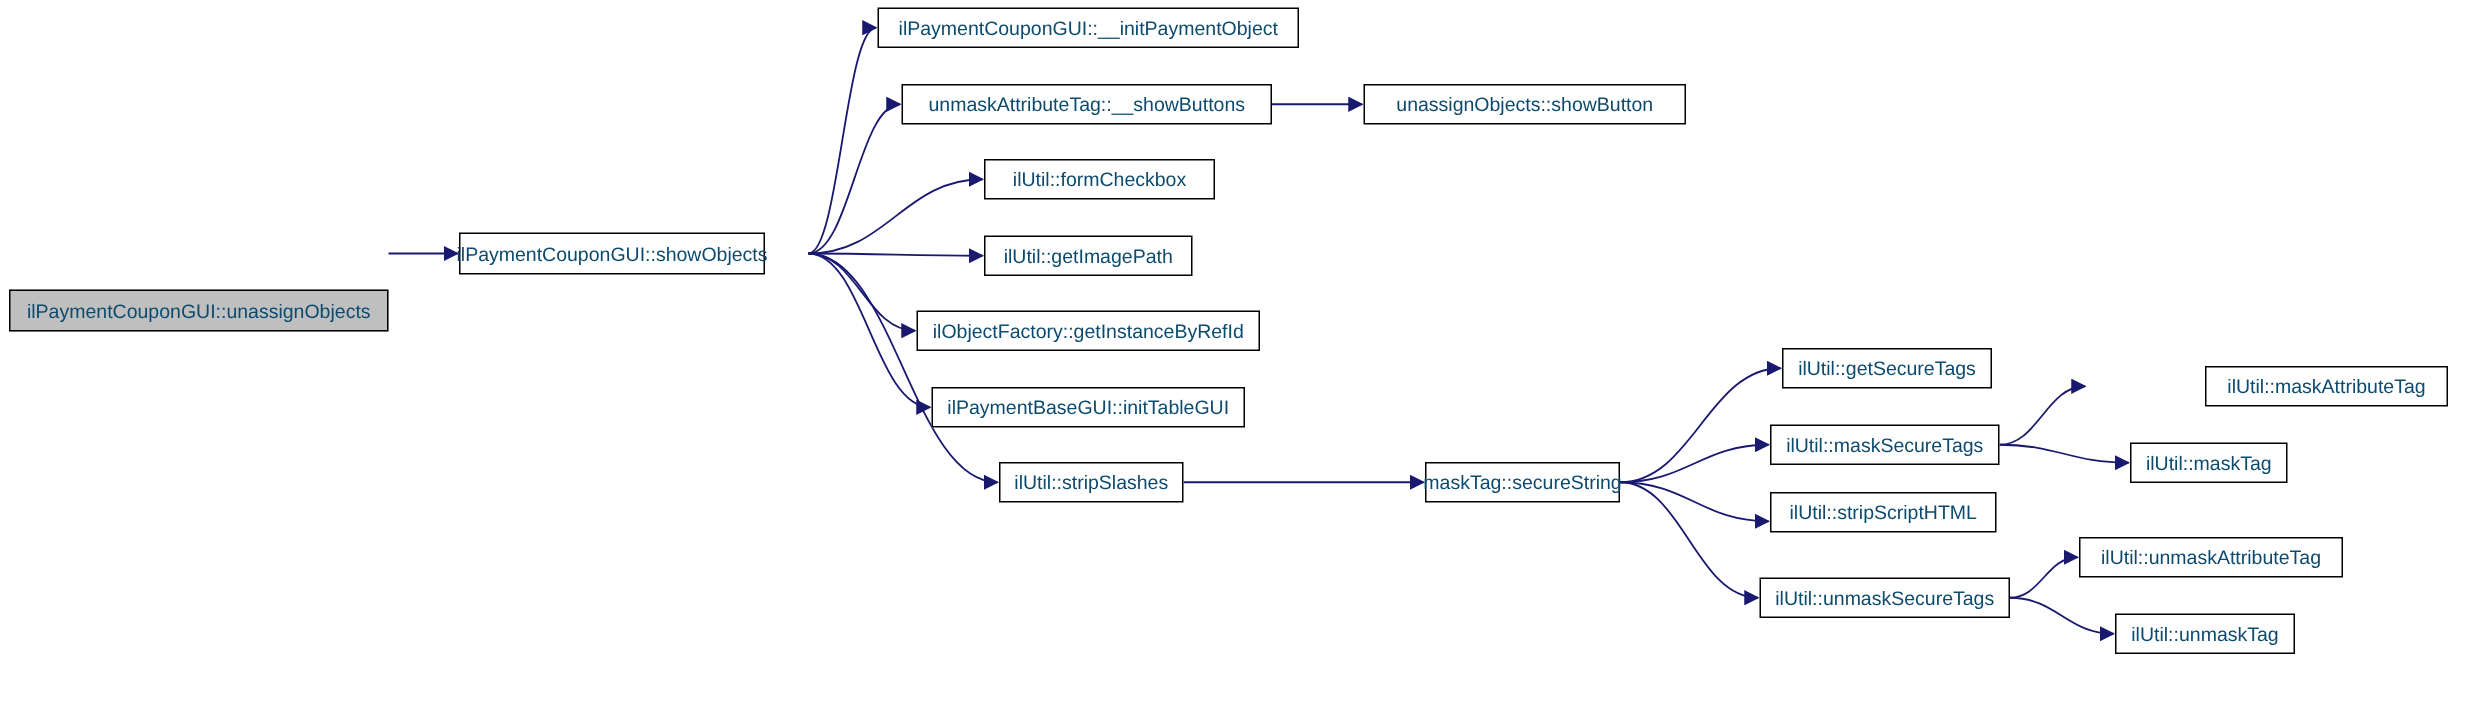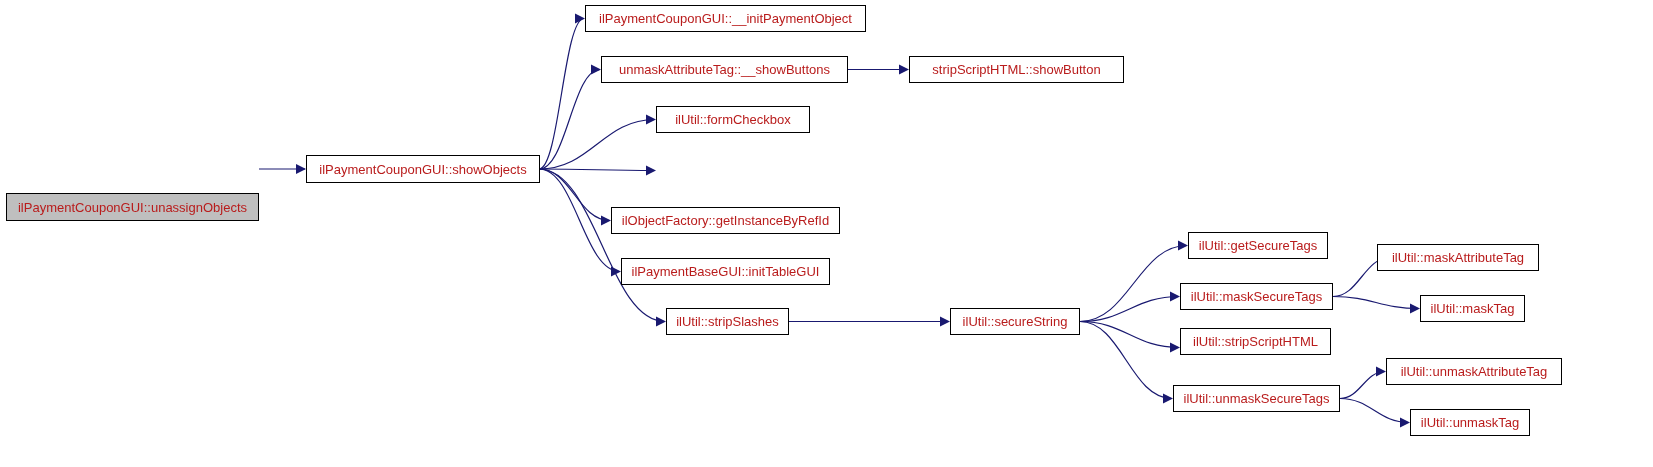--- a/index.html
+++ b/index.html
@@ -21,21 +21,21 @@
     top: 0;
     width: 1653px;
     height: 467px;
     pointer-events: none;
   }
   .node {
     position: absolute;
     box-sizing: border-box;
     border: 1px solid var(--node-border, #000000);
     background: var(--node-fill, #ffffff);
-    color: #b91c1c;
+    color: #0c4a6e;
     display: flex;
     align-items: center;
     justify-content: center;
     font-size: 13px;
     line-height: 1;
     white-space: nowrap;
     padding: 0 4px;
     cursor: pointer;
   }
   .node.highlighted {
@@ -66,30 +66,31 @@
       <path d="M 1080 321.5 C 1124.55 321.5, 1134.45 296.5, 1179 296.5" fill="none" stroke="#191970" stroke-width="1.2" marker-end="url(#arrowhead)"></path>
       <path d="M 1333 296.5 C 1358.65 296.5, 1364.35 257.5, 1390 257.5" fill="none" stroke="#191970" stroke-width="1.2" marker-end="url(#arrowhead)"></path>
       <path d="M 1333 296.5 C 1371.7 296.5, 1380.3 308.5, 1419 308.5" fill="none" stroke="#191970" stroke-width="1.2" marker-end="url(#arrowhead)"></path>
       <path d="M 1080 321.5 C 1124.55 321.5, 1134.45 347.5, 1179 347.5" fill="none" stroke="#191970" stroke-width="1.2" marker-end="url(#arrowhead)"></path>
       <path d="M 1080 321.5 C 1121.4 321.5, 1130.6 398.5, 1172 398.5" fill="none" stroke="#191970" stroke-width="1.2" marker-end="url(#arrowhead)"></path>
       <path d="M 1340 398.5 C 1360.25 398.5, 1364.75 371.5, 1385 371.5" fill="none" stroke="#191970" stroke-width="1.2" marker-end="url(#arrowhead)"></path>
       <path d="M 1340 398.5 C 1371.05 398.5, 1377.95 422.5, 1409 422.5" fill="none" stroke="#191970" stroke-width="1.2" marker-end="url(#arrowhead)"></path>
     </svg>
 
   <div class="node highlighted" style="left: 6px; top: 155px; width: 253px; height: 28px; margin-top: 38px;">ilPaymentCouponGUI::unassignObjects</div>
-  <div class="node" style="left: 306px; top: 155px; width: 234px; height: 28px;">ilPaymentCouponGUI::showObjects</div>
+  <div class="node" style="left: 306px; top: 155px; width: 204px; height: 28px;">ilPaymentCouponGUI::showObjects</div>
   <div class="node" style="left: 585px; top: 5px; width: 281px; height: 27px;">ilPaymentCouponGUI::__initPaymentObject</div>
   <div class="node" style="left: 601px; top: 56px; width: 247px; height: 27px;">unmaskAttributeTag::__showButtons</div>
-  <div class="node" style="left: 909px; top: 56px; width: 215px; height: 27px;">stripScriptHTML::showButton</div>
+  <div class="node" style="left: 909px; top: 56px; width: 215px; height: 27px;">unassignObjects::showButton</div>
   <div class="node" style="left: 656px; top: 106px; width: 154px; height: 27px;">ilUtil::formCheckbox</div>
+  <div class="node" style="left: 656px; top: 157px; width: 139px; height: 27px;">ilUtil::getImagePath</div>
   <div class="node" style="left: 611px; top: 207px; width: 229px; height: 27px;">ilObjectFactory::getInstanceByRefId</div>
   <div class="node" style="left: 621px; top: 258px; width: 209px; height: 27px;">ilPaymentBaseGUI::initTableGUI</div>
   <div class="node" style="left: 666px; top: 308px; width: 123px; height: 27px;">ilUtil::stripSlashes</div>
-  <div class="node" style="left: 950px; top: 308px; width: 130px; height: 27px;">ilUtil::secureString</div>
+  <div class="node" style="left: 950px; top: 308px; width: 130px; height: 27px;">maskTag::secureString</div>
   <div class="node" style="left: 1188px; top: 232px; width: 140px; height: 27px;">ilUtil::getSecureTags</div>
   <div class="node" style="left: 1180px; top: 283px; width: 153px; height: 27px;">ilUtil::maskSecureTags</div>
-  <div class="node" style="left: 1377px; top: 244px; width: 162px; height: 27px;">ilUtil::maskAttributeTag</div>
+  <div class="node" style="left: 1470px; top: 244px; width: 162px; height: 27px;">ilUtil::maskAttributeTag</div>
   <div class="node" style="left: 1420px; top: 295px; width: 105px; height: 27px;">ilUtil::maskTag</div>
   <div class="node" style="left: 1180px; top: 328px; width: 151px; height: 27px;">ilUtil::stripScriptHTML</div>
   <div class="node" style="left: 1173px; top: 385px; width: 167px; height: 27px;">ilUtil::unmaskSecureTags</div>
   <div class="node" style="left: 1386px; top: 358px; width: 176px; height: 27px;">ilUtil::unmaskAttributeTag</div>
   <div class="node" style="left: 1410px; top: 409px; width: 120px; height: 27px;">ilUtil::unmaskTag</div>
 </div>
 
 </body></html>

